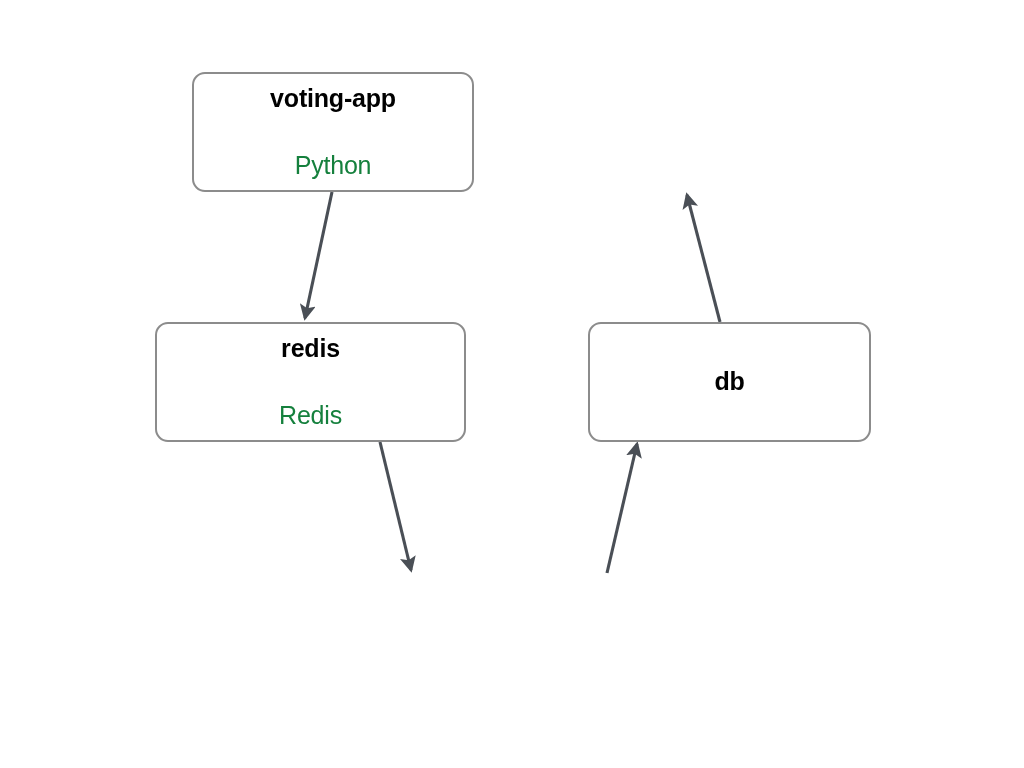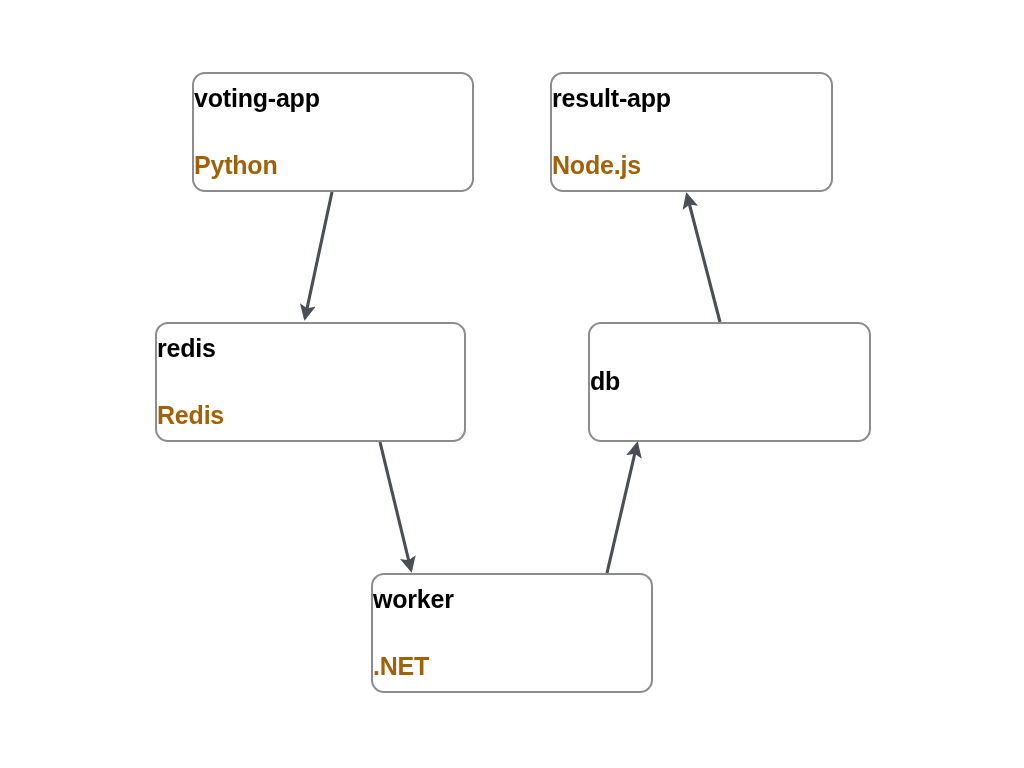--- a/index.html
+++ b/index.html
@@ -29,36 +29,37 @@
     pointer-events: none;
   }
   .node {
     position: absolute;
     box-sizing: border-box;
     background: #ffffff;
     border: 2px solid #8c8c8c;
     border-radius: 13px;
     display: flex;
     flex-direction: column;
+    align-items: center;
     justify-content: center;
     z-index: 2;
     gap: 36px;
   }
   .node-title {
     font-size: 25px;
     font-weight: bold;
     color: #000000;
     line-height: 1.18;
     letter-spacing: -0.2px;
     white-space: nowrap;
   }
   .node-subtitle {
     font-size: 25px;
-    font-weight: bold;
-    color: #a16207;
+    font-weight: normal;
+    color: #15803d;
     line-height: 1.22;
     letter-spacing: -0.2px;
     white-space: nowrap;
   }
 </style>
 </head>
 <body>
 
 <div id="diagram-canvas">
 
@@ -74,32 +75,24 @@
         <line x1="607" y1="573" x2="637" y2="444" stroke="#4a4f56" stroke-width="3.1" stroke-linecap="butt" marker-end="url(#arrowhead)"></line>
         <line x1="720" y1="322" x2="687" y2="195" stroke="#4a4f56" stroke-width="3.1" stroke-linecap="butt" marker-end="url(#arrowhead)"></line>
       </g>
   </svg>
 
   <div class="node" style="left: 192px; top: 72px; width: 282px; height: 120px; border-color: rgb(140, 140, 140); background: rgb(255, 255, 255);">
     <div class="node-title">voting-app</div>
     <div class="node-subtitle">Python</div>
   </div>
 
-  <div class="node" style="left: 550px; top: 72px; width: 283px; height: 120px; border-color: rgb(140, 140, 140); background: rgb(255, 255, 255);">
-    <div class="node-title">result-app</div>
-    <div class="node-subtitle">Node.js</div>
-  </div>
 
   <div class="node" style="left: 155px; top: 322px; width: 311px; height: 120px; border-color: rgb(140, 140, 140); background: rgb(255, 255, 255);">
     <div class="node-title">redis</div>
     <div class="node-subtitle">Redis</div>
   </div>
 
   <div class="node" style="left: 588px; top: 322px; width: 283px; height: 120px; border-color: rgb(140, 140, 140); background: rgb(255, 255, 255);">
     <div class="node-title">db</div>
   </div>
 
-  <div class="node" style="left: 371px; top: 573px; width: 282px; height: 120px; border-color: rgb(140, 140, 140); background: rgb(255, 255, 255);">
-    <div class="node-title">worker</div>
-    <div class="node-subtitle">.NET</div>
-  </div>
 
 </div>
 
 </body></html>

